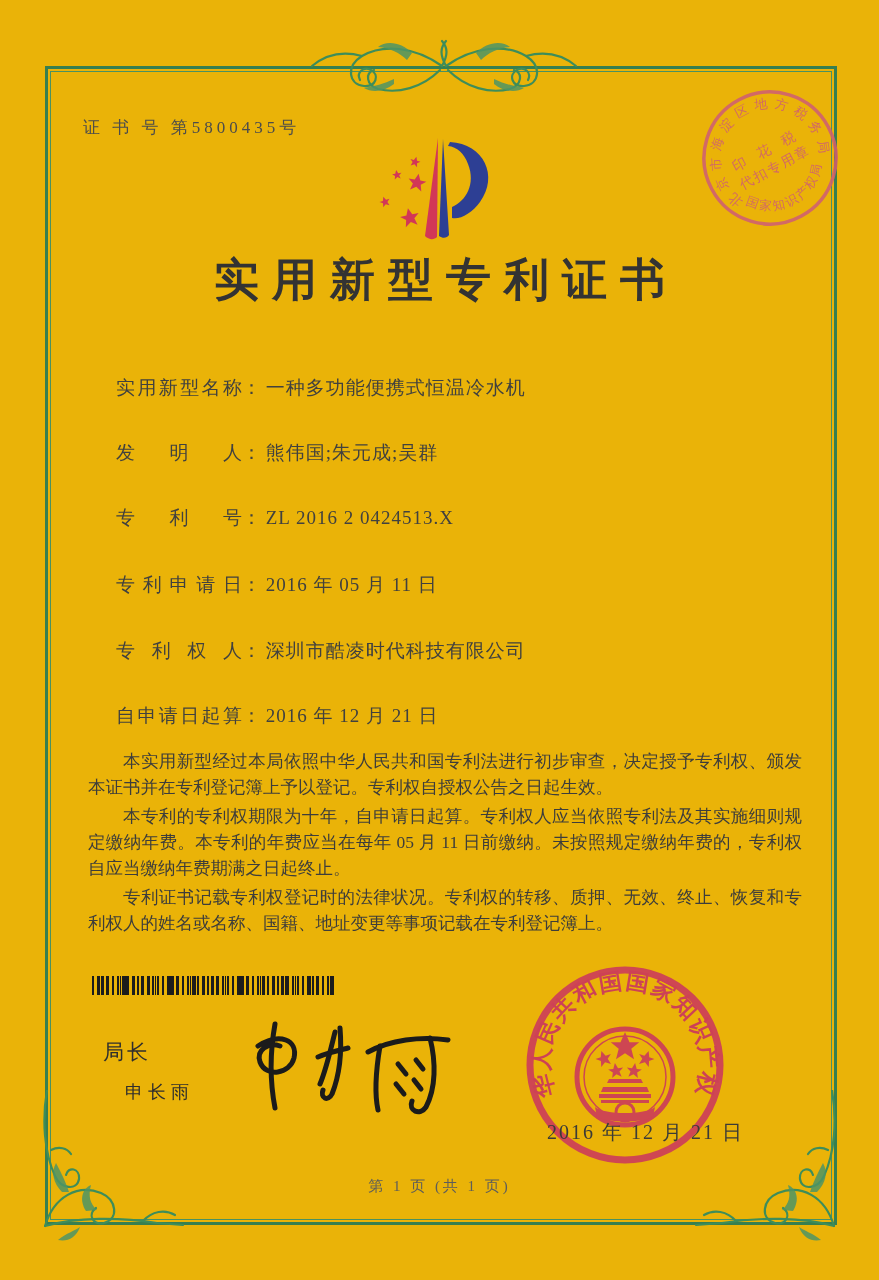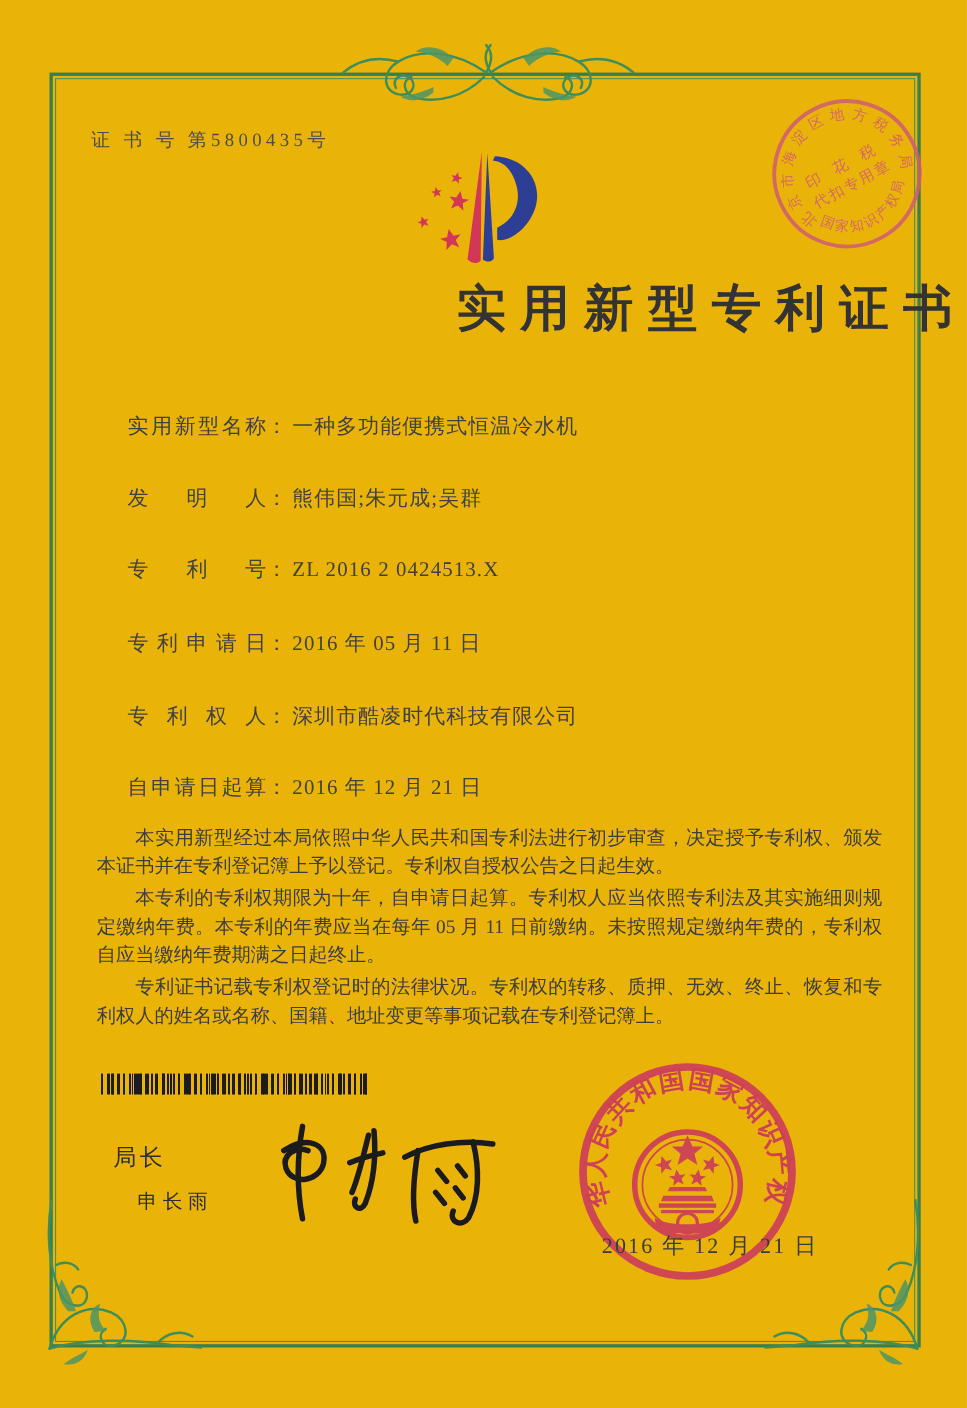--- a/index.html
+++ b/index.html
@@ -20,21 +20,21 @@
   .ornament { position:absolute; pointer-events:none; }
   .ornament path { stroke:#3e8d5a; fill:none; stroke-width:2.2; stroke-linecap:round; }
   .ornament .leaf { fill:#4d9465; stroke:none; opacity:.85; }
   
   .cert-no {
     position:absolute; left:83px; top:116px; font-size:17px; letter-spacing:4px;
     color:#4c4c4c;
   }
   .logo { position:absolute; left:372px; top:136px; }
   .title {
-    position:absolute; left:0; right:0; top:250px; text-align:right;
+    position:absolute; left:0; right:0; top:250px; text-align:center;
     font-size:45px; font-weight:600; letter-spacing:13px; color:#333;
     text-indent:13px;
   }
   
   .field { position:absolute; left:88px; width:712px; font-size:19px; color:#41413f;margin-left:28px; }
   .f-label { display:inline-block; width:126px; text-align:justify; text-align-last:justify; vertical-align:top; }
   .f-colon { display:inline-block; }
   .f-value { letter-spacing:1px; }
   .field.r1 { top:375px; } .field.r2 { top:440px; } .field.r3 { top:505px; }
   .field.r4 { top:572px; } .field.r5 { top:638px; } .field.r6 { top:703px; }
@@ -203,14 +203,15 @@
         <textPath href="#stampTopArc" startOffset="50%" text-anchor="middle">北京市海淀区地方税务局</textPath>
       </text>
       <text font-size="12.5" letter-spacing="2">
         <textPath href="#stampBotArc" startOffset="50%" text-anchor="middle">国家知识产权局</textPath>
       </text>
       <text y="-4" x="0" text-anchor="middle" font-size="14" letter-spacing="5">印 花 税</text>
       <text y="15" x="0" text-anchor="middle" font-size="13.5" letter-spacing="2">代扣专用章</text>
     </g>
   </svg>
 
+  <div class="footer">第 1 页 (共 1 页)</div>
 
 </div>
 
 </body></html>

